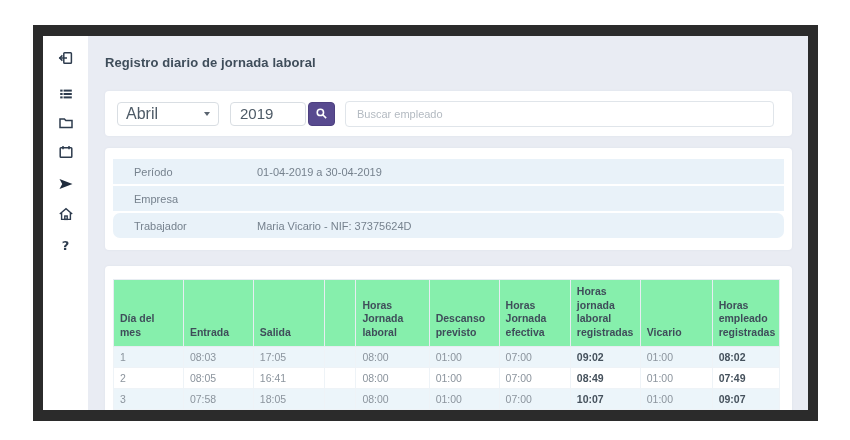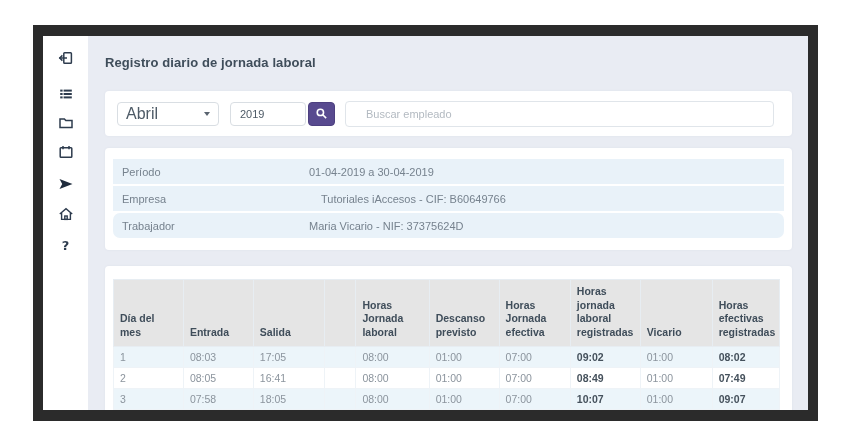--- a/index.html
+++ b/index.html
@@ -23,39 +23,39 @@
   .card { background:#fff; border-radius:4px; box-shadow:0 0 3px rgba(40,60,90,0.05); }
 
   
   .filter-card { margin-top:21px; height:45px; display:flex; align-items:center; padding:0 18px 0 12px; }
   .sel { width:102px; height:24px; border:1px solid #d9dee3; border-radius:4px; background:#fff;
          display:flex; align-items:center; justify-content:space-between; padding:0 8px; cursor:pointer; }
   .sel-text { font-size:16px; color:#4d5a66; }
   .caret { width:0; height:0; border-left:3.5px solid transparent; border-right:3.5px solid transparent;
            border-top:4px solid #5a6470; }
   .year-input { width:76px; height:24px; margin-left:11px; border:1px solid #d9dee3; border-radius:4px;
-                font-size:11px; color:#4d5a66; padding:0 9px; outline:none; font-family:"Liberation Sans", sans-serif; }
+                font-size:15px; color:#4d5a66; padding:0 9px; outline:none; font-family:"Liberation Sans", sans-serif; }
   .search-btn { width:27px; height:24px; margin-left:2px; border:1px solid #4d4080; border-radius:4px;
                 display:flex; align-items:center; justify-content:center; cursor:pointer; }
   .emp-search { flex:1; height:26px; margin-left:10px; border:1px solid #e0e5ea; border-radius:4px;
-                font-size:11px; color:#4d5a66; padding:0 20px; outline:none; font-family:"Liberation Sans", sans-serif; }
+                font-size:11px; color:#4d5a66; padding:0 11px; outline:none; font-family:"Liberation Sans", sans-serif; }
   .emp-search::placeholder { color:#b3bac1; }
 
   
   .info-card { margin-top:12px; padding:11px 8px 12px 8px; }
   .info-row { height:25px; display:flex; align-items:center; margin-bottom:2px; font-size:11px; }
   .info-row:last-child { margin-bottom:0; }
-  .info-label { width:196px; padding-left:9px; color:#76828e; }
+  .info-label { width:144px; padding-left:21px; color:#76828e; }
   .info-value { flex:1; color:#76828e; }
 
   
   .table-card { margin-top:16px; padding:13px 12px 0 8px; height:170px; }
   table { width:100%; border-collapse:collapse; table-layout:fixed; }
   th { font-size:10.5px; font-weight:700; color:#3f4d5a; text-align:left; vertical-align:bottom;
-       padding:5px 6px 6px 6px; line-height:1.3; border:1px solid #e7edf2; background:#e5e5e5; }
+       padding:5px 6px 6px 6px; line-height:1.3; border:1px solid #e7edf2; background:#86efac; }
   td { font-size:10.5px; color:#8b949d; padding:4px 6px; height:20px; border:1px solid #eef3f7; }
   td.bold-col { color:#45515c; font-weight:700; }
   .c0{width:10.5%}.c1{width:10.5%}.c2{width:10.7%}.c3{width:4.7%}.c4{width:11%}
   .c5{width:10.5%}.c6{width:10.7%}.c7{width:10.5%}.c8{width:10.8%}.c9{width:10.1%}
 </style>
 </head>
 <body>
 
 <div class="frame" style="background: rgb(43, 43, 43);">
   <div class="app">
@@ -125,42 +125,41 @@
         <input class="emp-search" type="text" placeholder="Buscar empleado" style="">
       </div>
 
       <div class="card info-card">
         <div class="info-row" style="background: rgb(233, 242, 249);">
           <span class="info-label">Período</span>
           <span class="info-value">01-04-2019 a 30-04-2019</span>
         </div>
         <div class="info-row" style="background: rgb(233, 242, 249); gap: 12px;">
           <span class="info-label">Empresa</span>
-          <span class="info-value">Tutoriales iAccesos - CIF: B60649766</span>
         </div>
         <div class="info-row" style="background: rgb(233, 242, 249); border-radius: 7px;">
           <span class="info-label">Trabajador</span>
           <span class="info-value">Maria Vicario - NIF: 37375624D</span>
         </div>
       </div>
 
       <div class="card table-card">
         <table>
           <thead>
               <tr id="thead-row">
                 <th class="c0">Día del mes</th>
                 <th class="c1">Entrada</th>
                 <th class="c2">Salida</th>
                 <th class="c3"></th>
                 <th class="c4">Horas Jornada laboral</th>
                 <th class="c5">Descanso previsto</th>
                 <th class="c6">Horas Jornada efectiva</th>
                 <th class="c7">Horas jornada laboral registradas</th>
                 <th class="c8">Vicario</th>
-                <th class="c9">Horas efectivas registradas</th>
+                <th class="c9">Horas empleado registradas</th>
               </tr>
             </thead>
           <tbody id="tbody">
               <tr style="background: rgb(236, 245, 250);">
                 <td>1</td>
                 <td>08:03</td>
                 <td>17:05</td>
                 <td></td>
                 <td>08:00</td>
                 <td>01:00</td>

